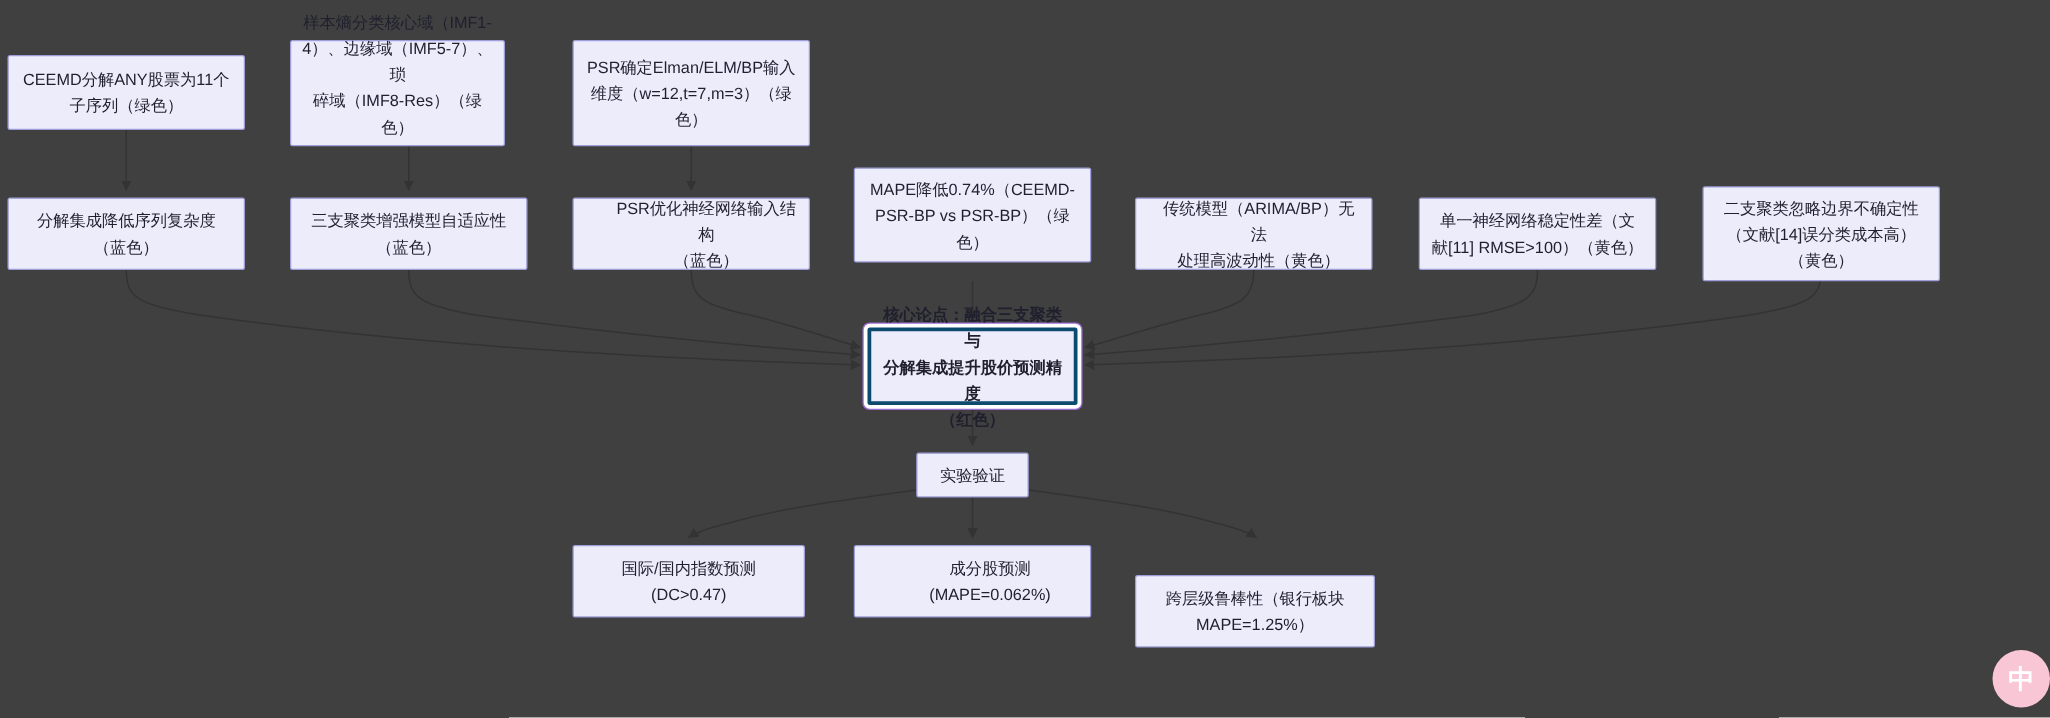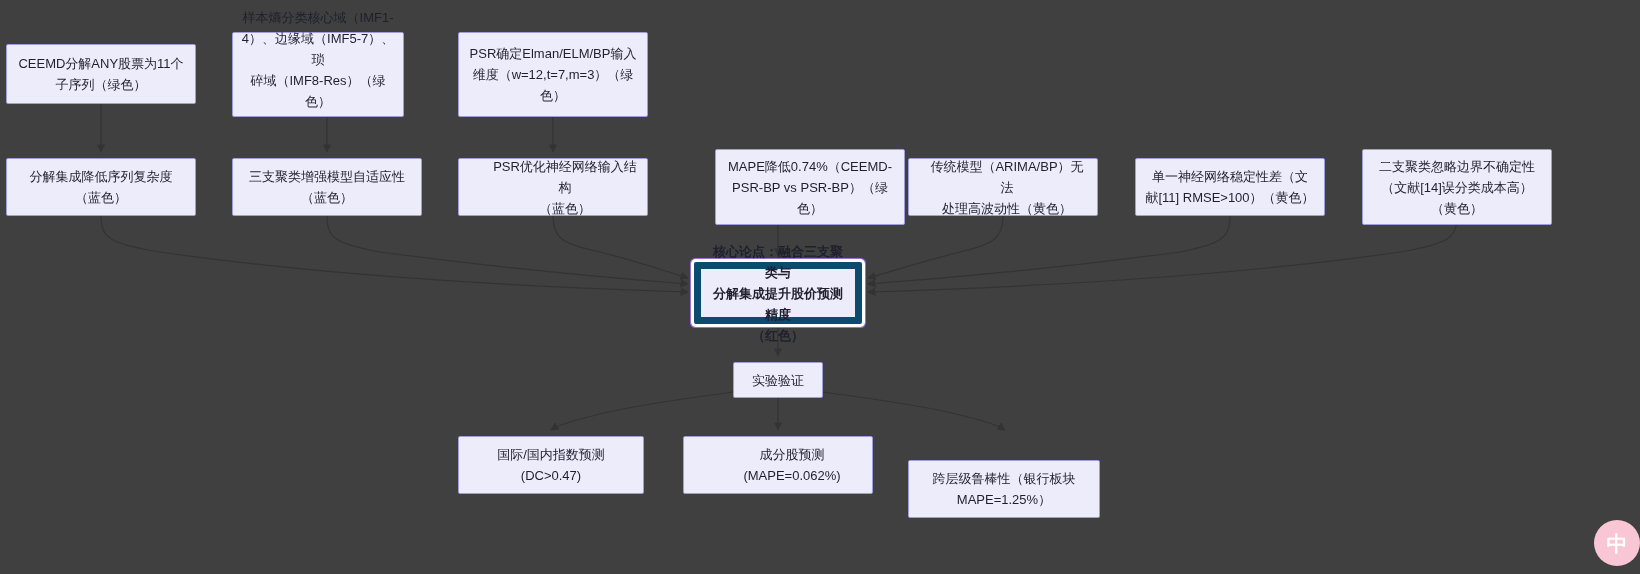--- a/index.html
+++ b/index.html
@@ -32,21 +32,21 @@
     align-items: center;
     justify-content: center;
     text-align: center;
     color: #1f1f2e;
     font-size: 13px;
     line-height: 21px;
     padding: 4px 8px;
     z-index: 2;
   }
   .node.core {
-    border: 7px solid #0c4a6e;
+    border: 3px solid #0c4a6e;
     background: #ECECFB;
     box-shadow: 0 0 0 3px #ffffff, 0 0 0 4px #9B6FD6;
     font-weight: 600;
   }
   .node-text {
     white-space: pre-line;
     display: block;
     width: 100%;
   }
   .watermark {
@@ -126,21 +126,21 @@
   <div class="node" style="left:232px; top:158px; width:190px; height:58px;">
     <span class="node-text">三支聚类增强模型自适应性
 （蓝色）</span>
   </div>
 
   <div class="node" style="left:458px; top:158px; width:190px; height:58px;padding-left:32px;">
     <span class="node-text">PSR优化神经网络输入结构
 （蓝色）</span>
   </div>
 
-  <div class="node" style="left:683px; top:149px; width:190px; height:76px;margin-left:32px;">
+  <div class="node" style="left:683px; top:134px; width:190px; height:76px;">
     <span class="node-text">MAPE降低0.74%（CEEMD-
 PSR-BP vs PSR-BP）（绿
 色）</span>
   </div>
 
   <div class="node" style="left:908px; top:158px; width:190px; height:58px;padding-left:16px;">
     <span class="node-text">传统模型（ARIMA/BP）无法
 处理高波动性（黄色）</span>
   </div>
 

